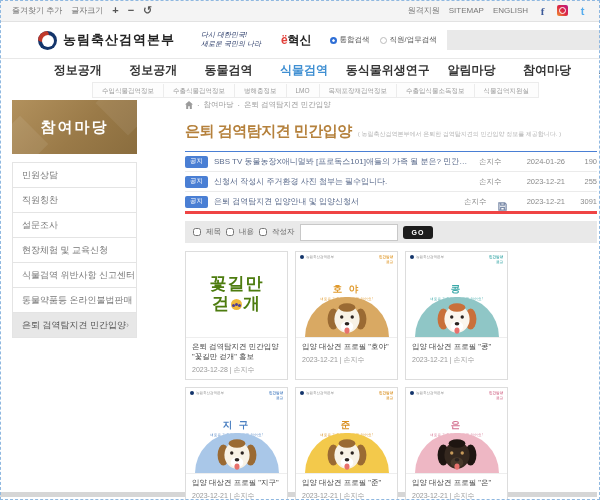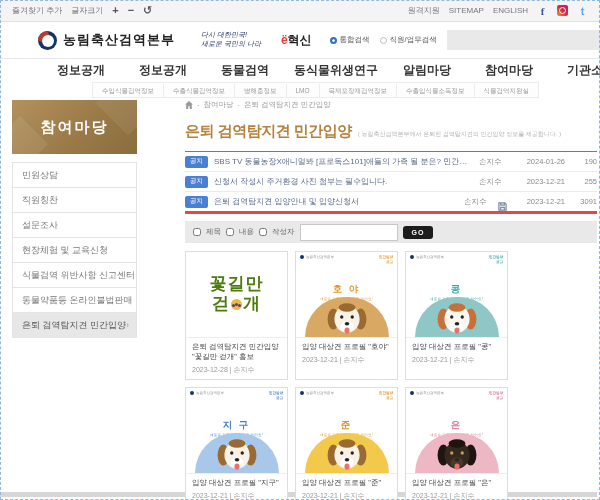--- a/index.html
+++ b/index.html
@@ -174,20 +174,21 @@
       <span>직원/업무검색</span>
     </span>
   </div>
   <div class="hsearch"></div>
 </div>
 
 <div class="nav">
   <span class="nav-item">정보공개</span>
   <span class="nav-item">정보공개</span>
   <span class="nav-item">동물검역</span>
+  <span class="nav-item active">식물검역</span>
   <span class="nav-item wide">동식물위생연구</span>
   <span class="nav-item">알림마당</span>
   <span class="nav-item">참여마당</span>
   <span class="nav-item">기관소개</span>
 </div>
 
 <div class="subnav">
   <span class="subnav-item">수입식물검역정보</span>
   <span class="subnav-item">수출식물검역정보</span>
   <span class="subnav-item">병해충정보</span>

